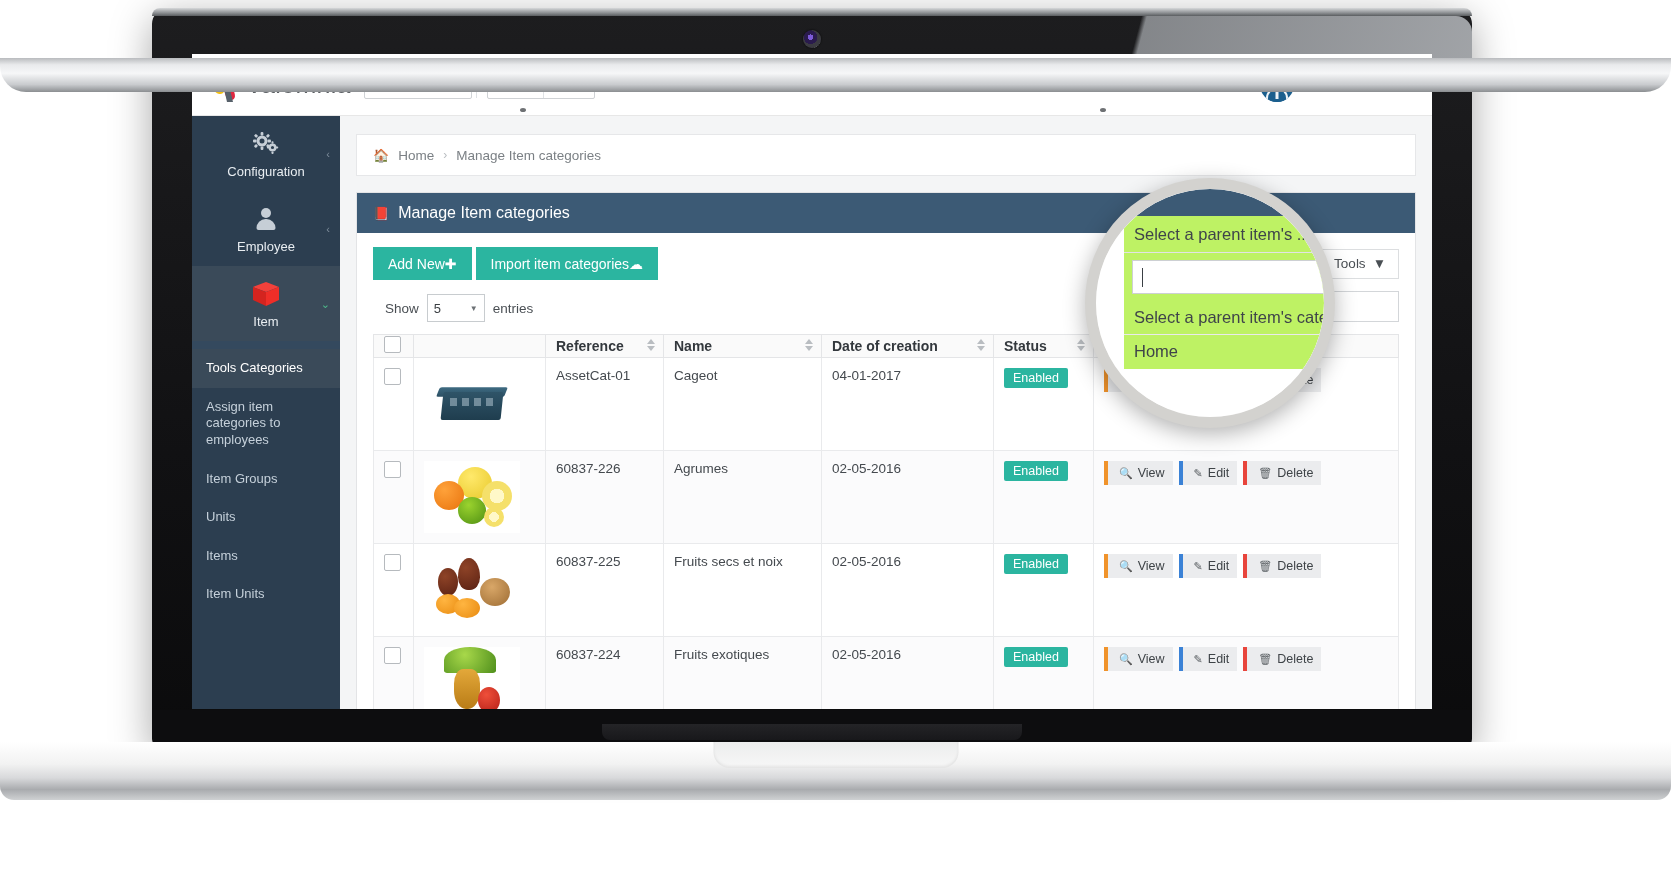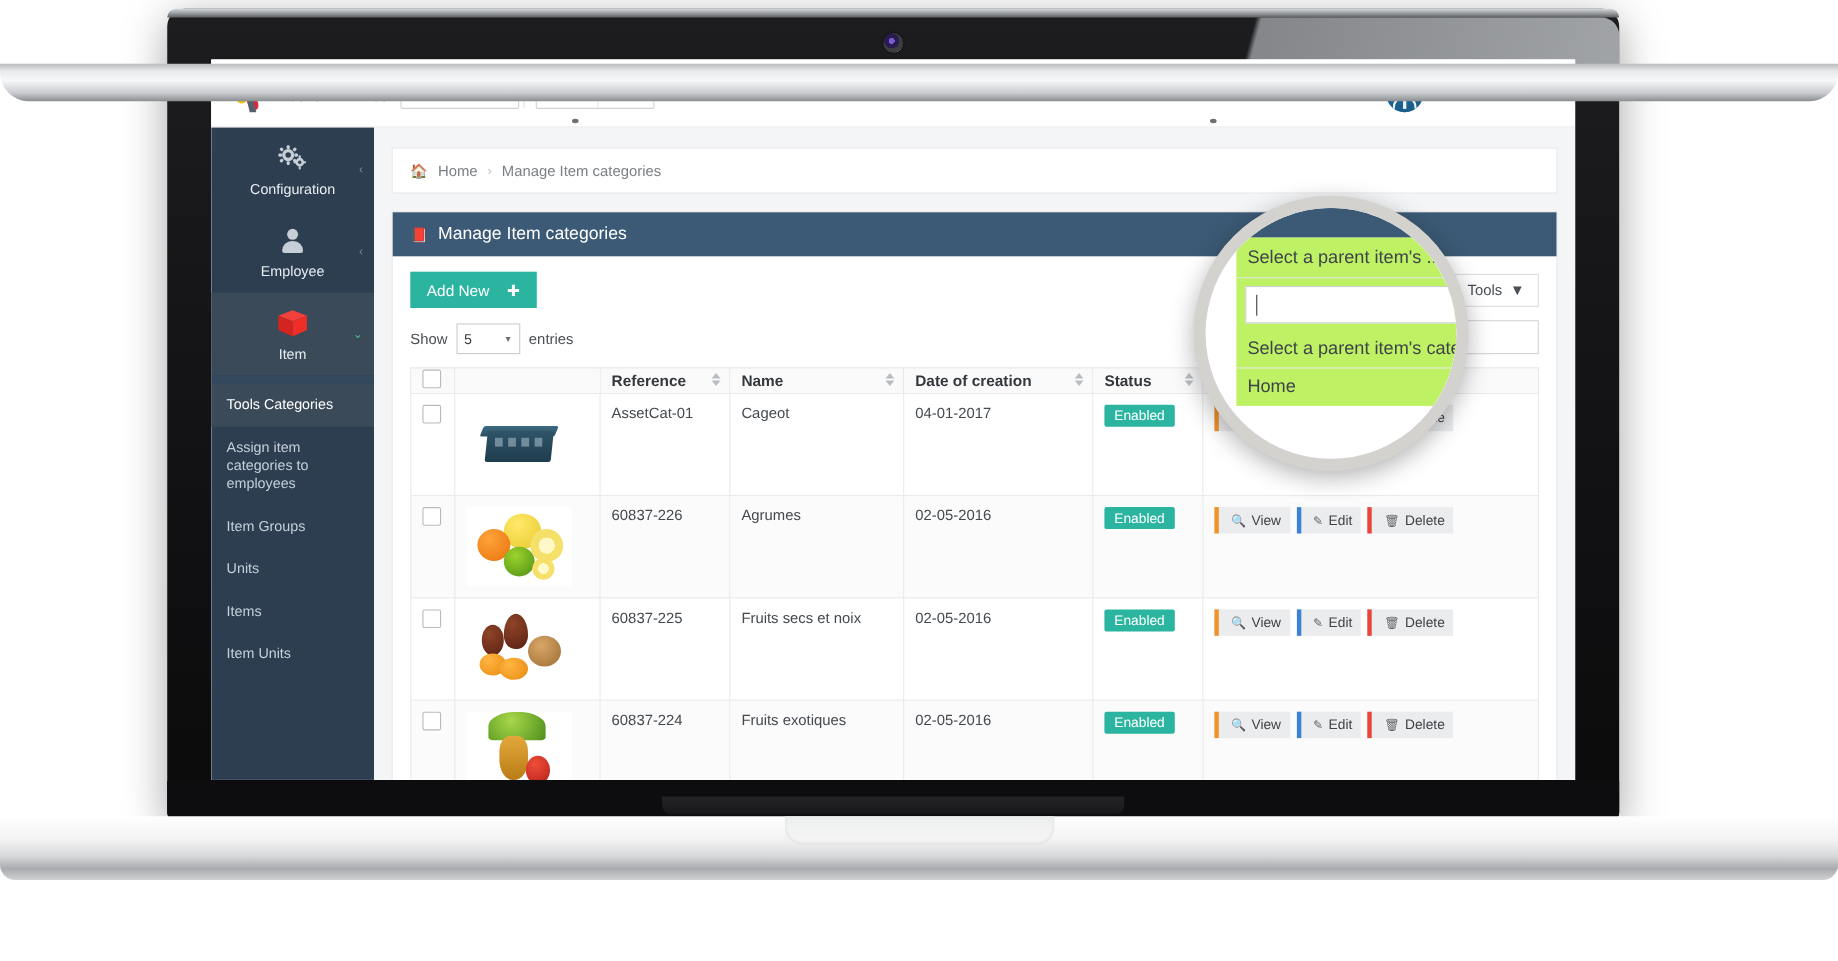--- a/index.html
+++ b/index.html
@@ -194,30 +194,30 @@
     display:flex; align-items:center; padding:0 16px; gap:9px;
     font-size:16px;
   }
   .panel-ico { font-size:13px; }
 
   .panel-body { padding:14px 16px 0 16px; position:relative; }
 
   .btn-row { display:flex; gap:4px; align-items:center; }
   .btn-teal {
     background:#2bb5a0; color:#fff; border:none; height:33px;
-    padding:0 15px; font-size:14px; display:flex; align-items:center; gap:16px;
+    padding:0 15px; font-size:14px; display:flex; align-items:center; gap:0;
     cursor:pointer; font-family:"Liberation Sans", sans-serif;
   }
   .tools-btn {
     margin-left:auto; background:#fff; border:1px solid #dcdee0; height:30px;
     padding:0 12px; font-size:13.5px; color:#4a4f54;
     display:flex; align-items:center; gap:7px; cursor:pointer;
   }
 
-  .lengthrow { display:flex; align-items:center; gap:8px; margin-top:14px; font-size:13.5px; color:#4a4f54; }
+  .lengthrow { display:flex; align-items:center; gap:8px; margin-top:14px; font-size:13.5px; color:#4a4f54;margin-left:12px; }
   .len-select {
     height:28px; width:58px; border:1px solid #c8cccf; background:#fff;
     display:flex; align-items:center; justify-content:space-between; padding:0 6px;
     font-size:13px; color:#3b3f43;
   }
   .len-select .lsa { font-size:8px; color:#6d7276; }
 
   .searchbox {
     position:absolute; right:16px; top:58px;
     width:266px; height:31px; border:1px solid #d3d6d9; background:#fff;
@@ -456,20 +456,24 @@
               <span class="panel-ico">📕</span>
               <span>Manage Item categories</span>
             </div>
 
             <div class="panel-body">
 
               <div class="btn-row">
                 <button class="btn-teal">
                   <span>Add New</span>
                   <span>✚</span>
+                </button>
+                <button class="btn-teal">
+                  <span>Import item categories</span>
+                  <span>☁</span>
                 </button>
                 <div class="tools-btn">
                   <span>Tools</span>
                   <span>▼</span>
                 </div>
               </div>
 
               <div class="lengthrow">
                 <span>Show</span>
                 <div class="len-select">

